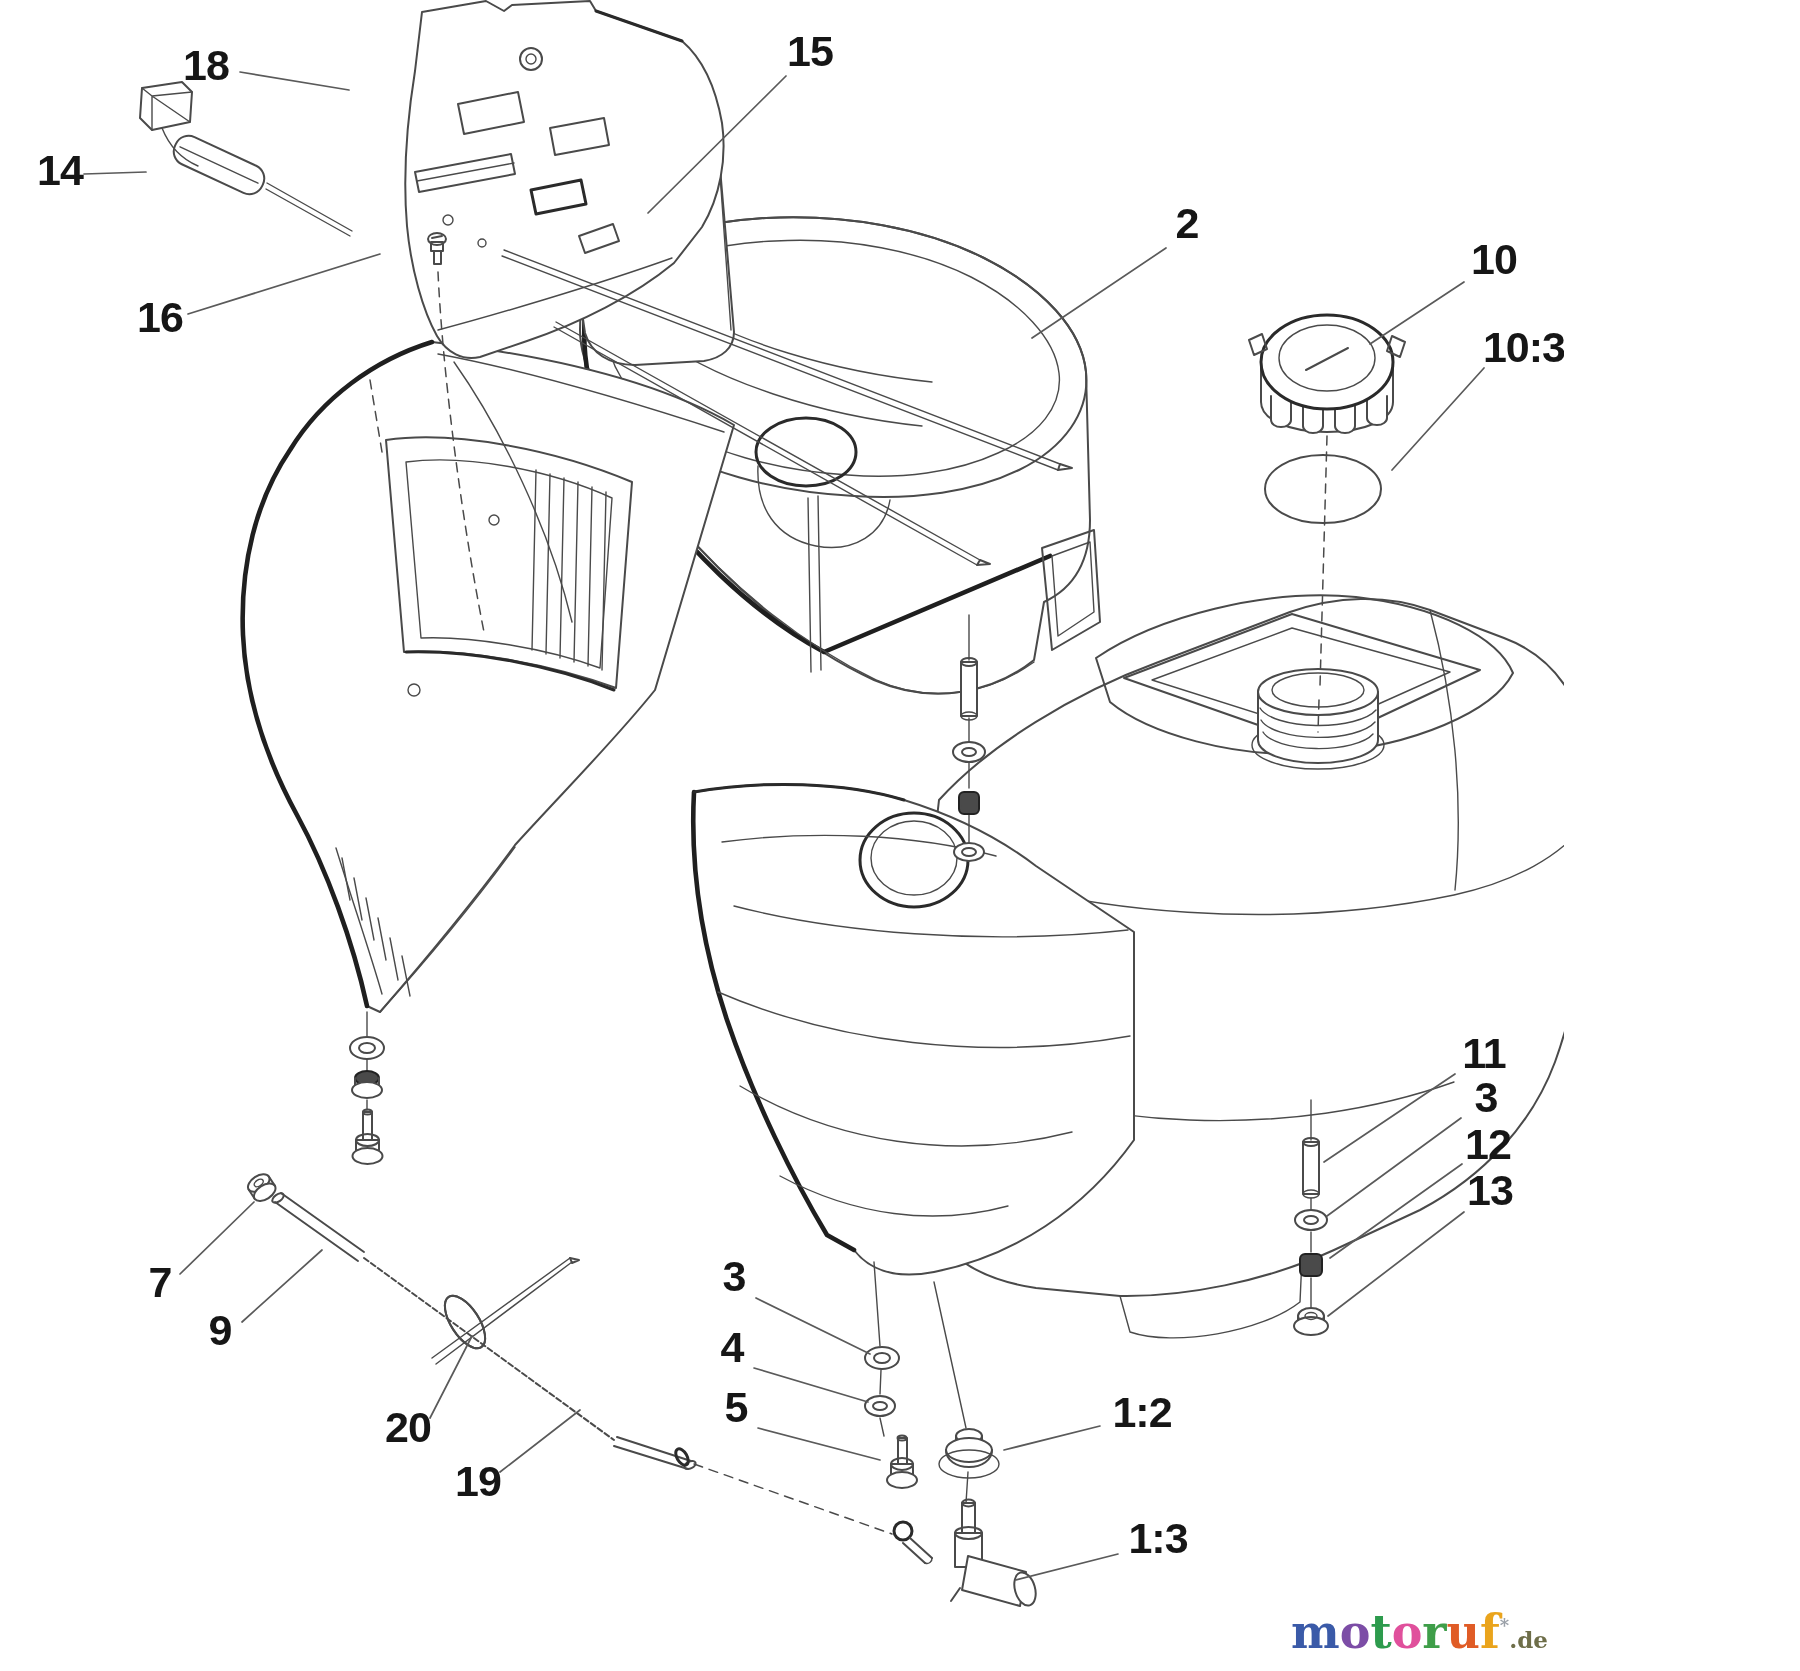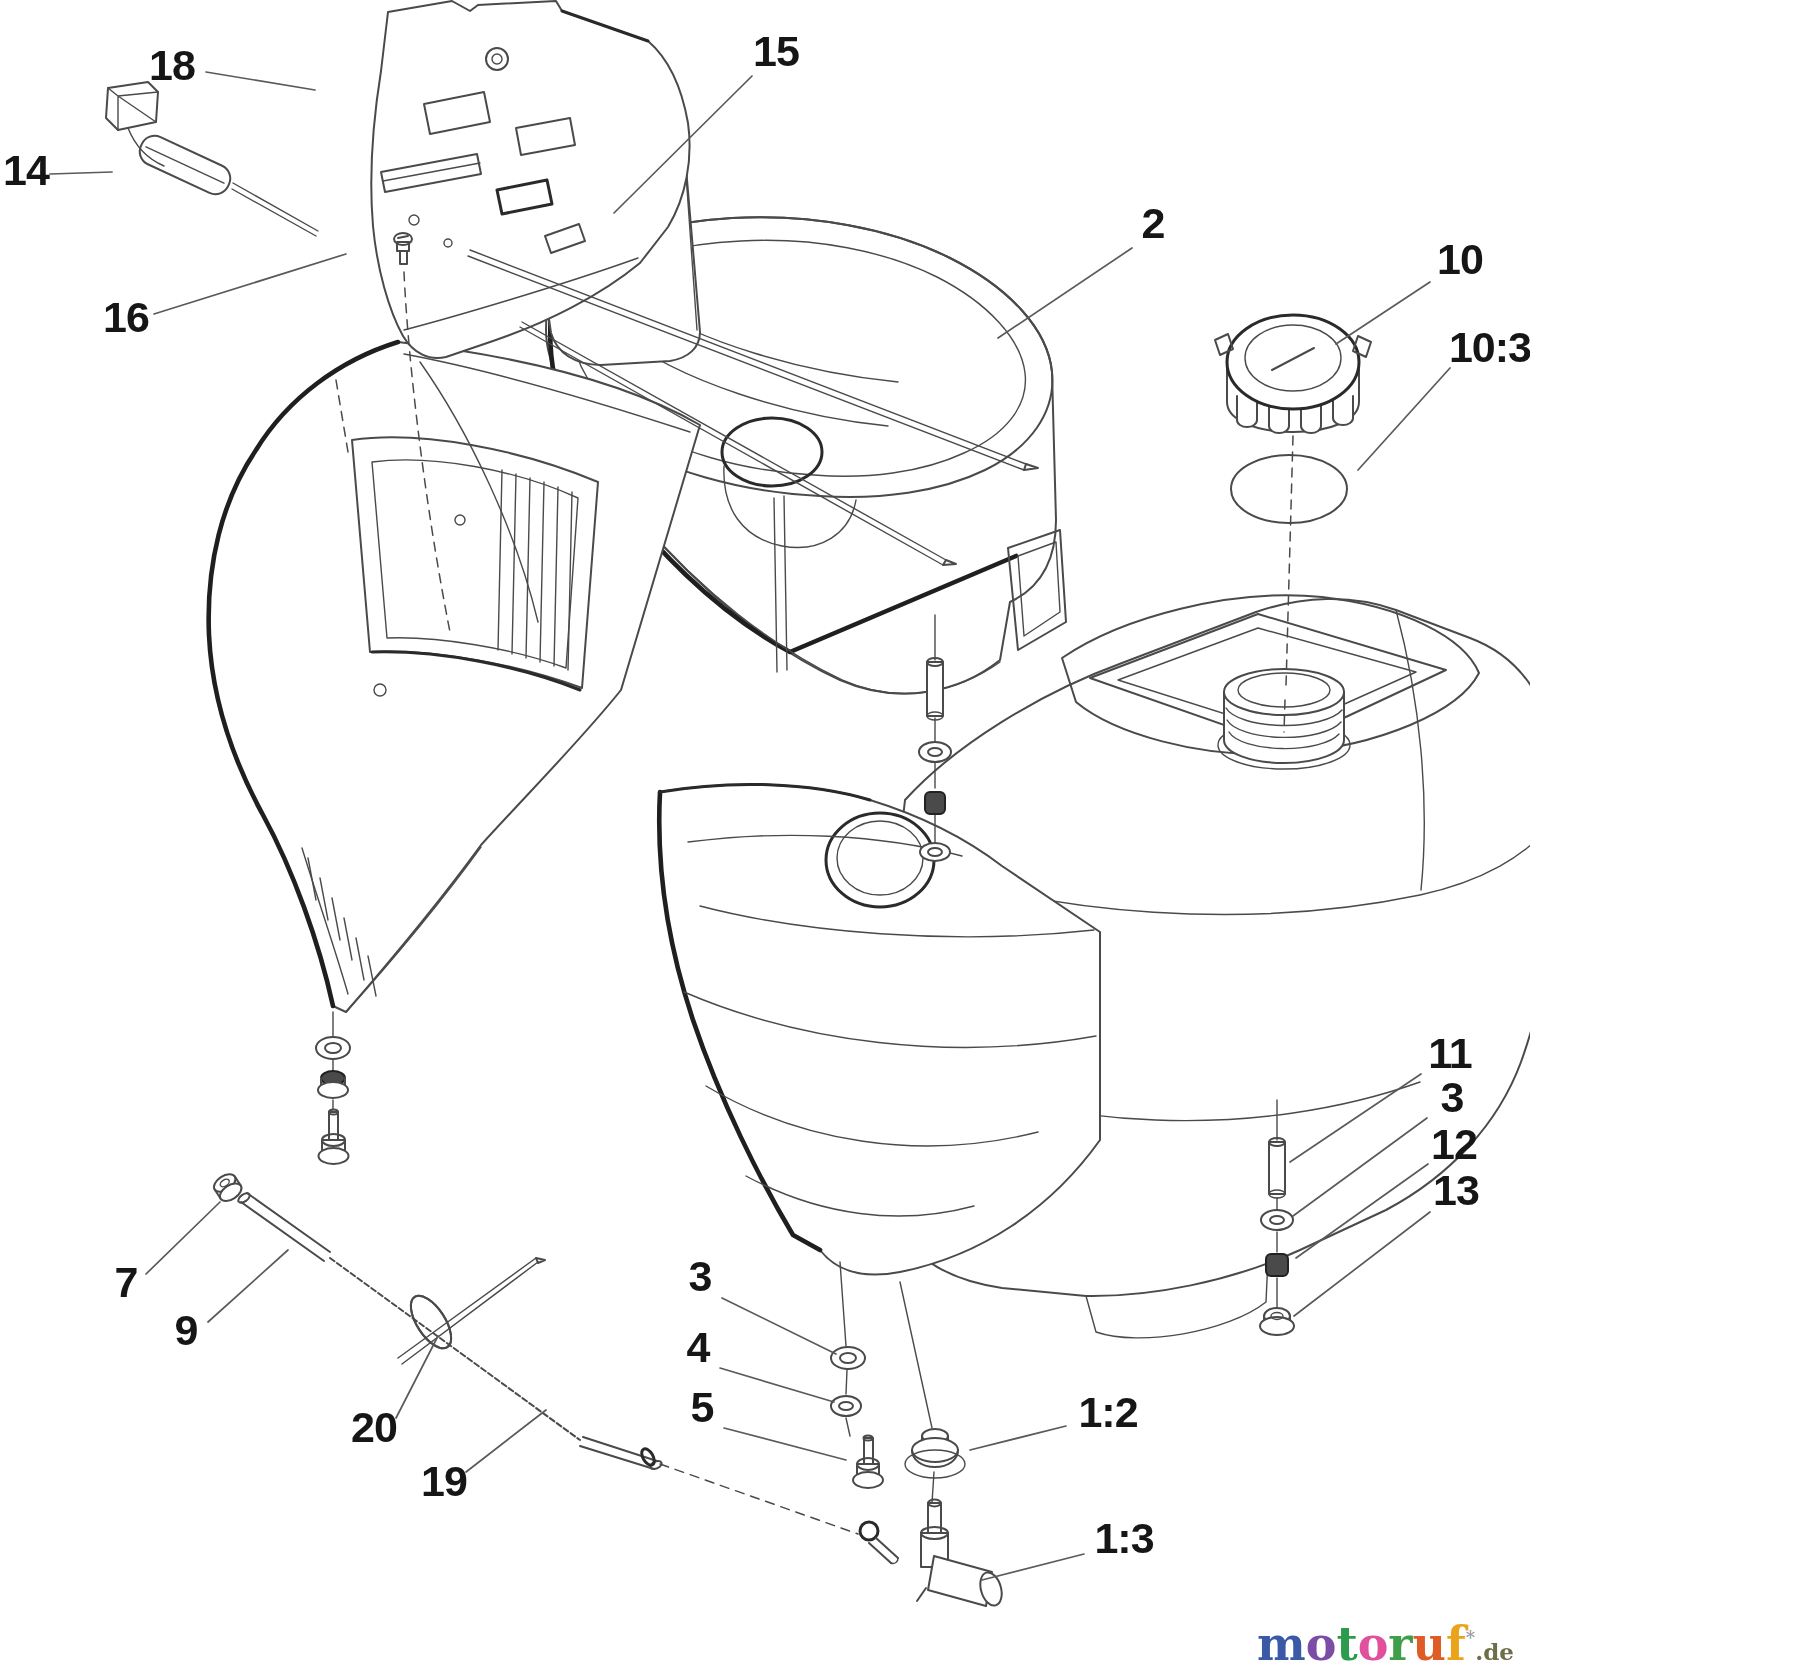--- a/index.html
+++ b/index.html
@@ -1,29 +1,29 @@
 <!DOCTYPE html>
 <html><head>
 <meta charset="utf-8">
 <style>
   html,body{margin:0;padding:0;background:#fff;}
   #stage{position:relative;width:1530px;height:1671px;background:#fff;overflow:hidden;
-         font-family:"Liberation Sans",sans-serif;}
+         font-family:"Liberation Sans",sans-serif;margin-left:34px;}
   svg{display:block;position:absolute;left:0;top:0;}
   svg *{fill:none;stroke:#4a4a4a;stroke-width:2;stroke-linecap:round;stroke-linejoin:round;}
   .fillw{fill:#ffffff;}
   .bold{stroke:#1f1f1f;stroke-width:4.6;}
   .med{stroke:#2a2a2a;stroke-width:3;}
   .thin{stroke-width:1.4;}
   .dash{stroke-dasharray:9 7;stroke-width:1.5;}
   .darkfill{fill:#4a4a4a;stroke:#222;}
   .callout-text{font-family:"Liberation Sans",sans-serif;font-weight:600;font-size:43px;
                 fill:#161616;letter-spacing:-1px;stroke:none;}
   .leader{stroke:#5a5a5a;stroke-width:1.7;fill:none;}
-  #watermark{position:absolute;right:16px;bottom:4px;white-space:nowrap;
+  #watermark{position:absolute;right:16px;bottom:16px;white-space:nowrap;
              font-family:"DejaVu Serif",serif;font-weight:bold;font-size:46px;line-height:1;}
   #watermark .suffix{font-size:23px;font-weight:bold;}
   #watermark .star{font-size:18px;vertical-align:super;}
 </style>
 </head>
 <body>
 
 <div id="stage">
 <svg id="diagram" width="1800" height="1671" viewBox="0 0 1800 1671">
 

